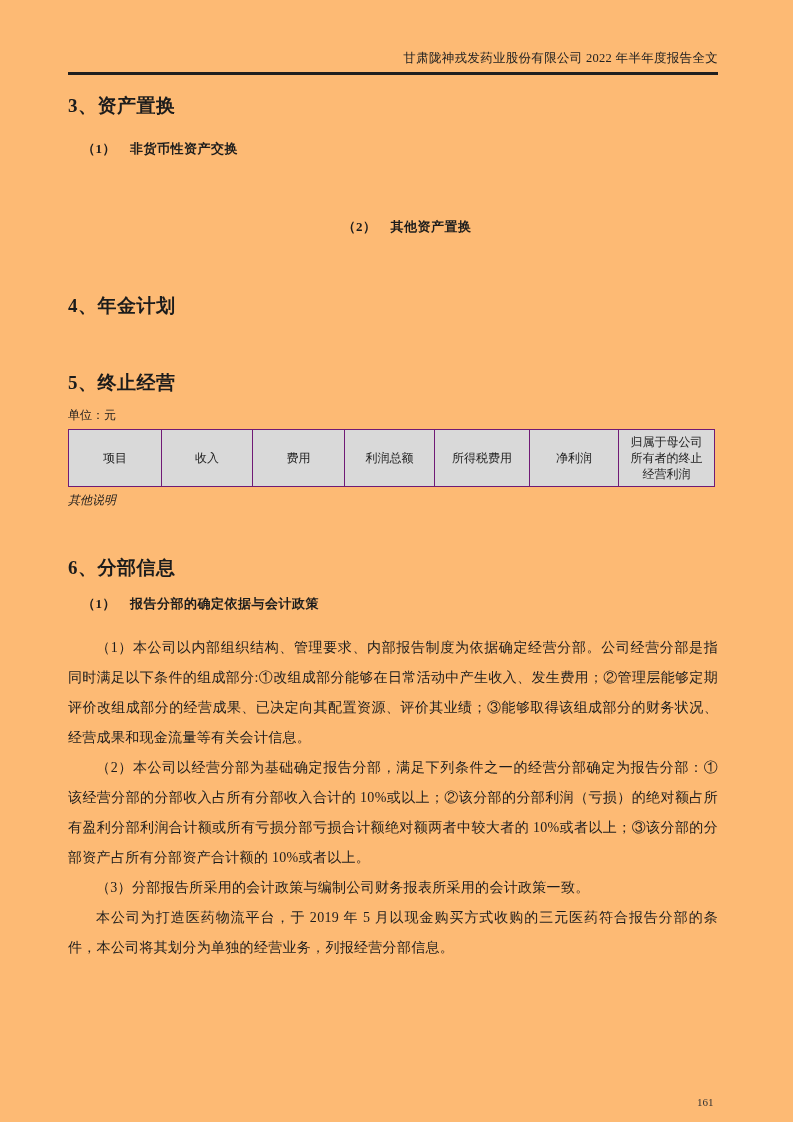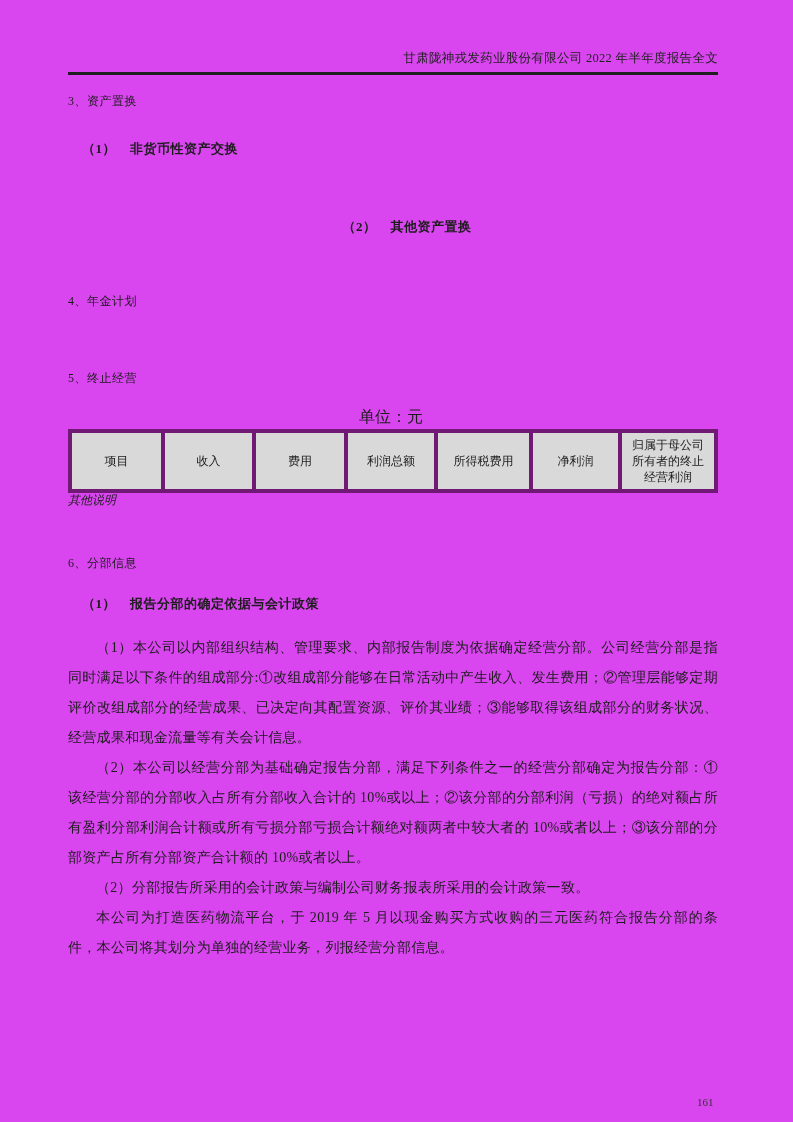--- a/index.html
+++ b/index.html
@@ -1,56 +1,56 @@
 <!DOCTYPE html>
 <html><head>
 <meta charset="utf-8">
 <style>
   html,body{margin:0;padding:0;background:#e8e8e8;}
   .page{
     position:relative;
     width:793px;height:1122px;
     margin:0 auto;
-    background:#d946ef;
+    background:#fdba74;
     font-family:"Liberation Serif","DejaVu Serif",serif;
     color:#1c1c1c;
     overflow:hidden;
   }
   .content-abs{position:absolute;left:68px;width:650px;}
 
   .doc-header{
     top:50px;
     text-align:right;
     font-size:12.5px;
     letter-spacing:0.3px;
     color:#222;
   }
   .header-rule{
     position:absolute;left:68px;top:72px;width:650px;height:0;
     border-bottom:3px solid #1f1f1f;
   }
 
-  .h-num{font-size:12px;font-weight:normal;letter-spacing:0.5px;}
+  .h-num{font-size:19px;font-weight:bold;letter-spacing:0.5px;}
   .h-sub{font-size:13px;font-weight:bold;letter-spacing:0.5px;}
   .h-sub .gap{display:inline-block;width:14px;}
 
   .unit-label{
     top:407px;width:646px;
-    text-align:center;
-    font-size:16px;
+    text-align:left;
+    font-size:12px;
   }
 
   table.fin{
     position:absolute;left:68px;top:429px;
     border-collapse:collapse;
     table-layout:fixed;
     width:646px;
   }
   table.fin td{
-    border:4px solid #701a75;
+    border:1px solid #701a75;
     background:#d9d9d9;
     text-align:center;
     vertical-align:middle;
     font-size:12px;
     line-height:16px;
     height:56px;
     padding:0 4px;
     color:#1c1c1c;
   }
   table.fin td.wide{padding:0 9px;}
@@ -129,19 +129,19 @@
 
   <div class="content-abs h-num" style="top:555px;">6、分部信息</div>
 
   <div class="content-abs h-sub" style="top:595px;left:82px;">
     <span>（1）</span><span class="gap"></span><span>报告分部的确定依据与会计政策</span>
   </div>
 
   <div class="content-abs body-text">
     <p>（1）本公司以内部组织结构、管理要求、内部报告制度为依据确定经营分部。公司经营分部是指同时满足以下条件的组成部分:①改组成部分能够在日常活动中产生收入、发生费用；②管理层能够定期评价改组成部分的经营成果、已决定向其配置资源、评价其业绩；③能够取得该组成部分的财务状况、经营成果和现金流量等有关会计信息。</p>
     <p>（2）本公司以经营分部为基础确定报告分部，满足下列条件之一的经营分部确定为报告分部：①该经营分部的分部收入占所有分部收入合计的 10%或以上；②该分部的分部利润（亏损）的绝对额占所有盈利分部利润合计额或所有亏损分部亏损合计额绝对额两者中较大者的 10%或者以上；③该分部的分部资产占所有分部资产合计额的 10%或者以上。</p>
-    <p>（2）分部报告所采用的会计政策与编制公司财务报表所采用的会计政策一致。</p>
+    <p>（3）分部报告所采用的会计政策与编制公司财务报表所采用的会计政策一致。</p>
     <p>本公司为打造医药物流平台，于 2019 年 5 月以现金购买方式收购的三元医药符合报告分部的条件，本公司将其划分为单独的经营业务，列报经营分部信息。</p>
   </div>
 
   <div class="page-number">161</div>
 
 </div>
 
 </body></html>

